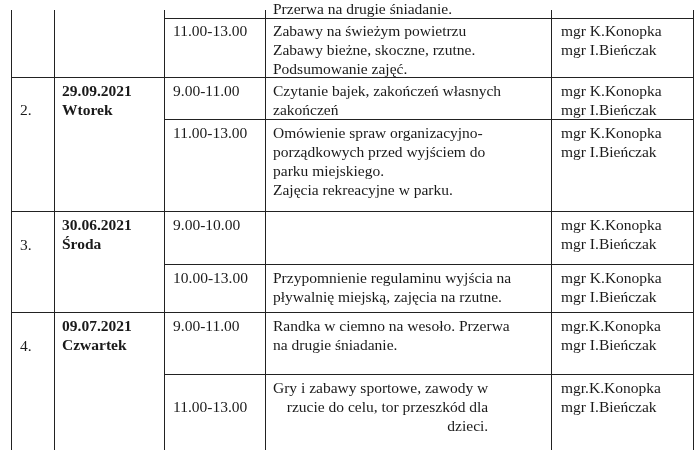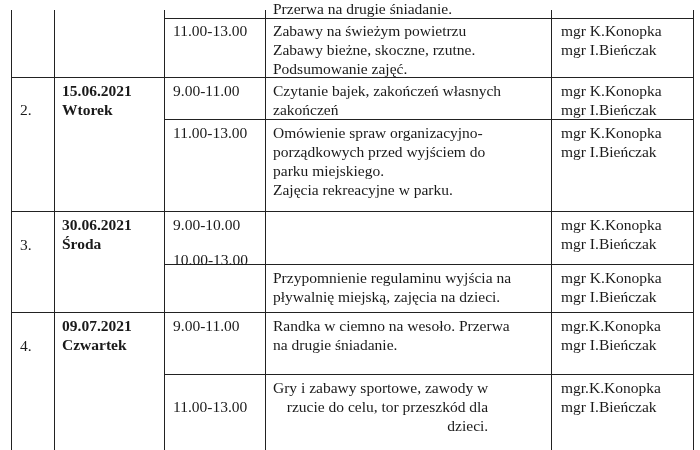--- a/index.html
+++ b/index.html
@@ -34,44 +34,44 @@
 
   <div class="cell" style="left:273px; top:-11px;">Przerwa na drugie śniadanie.</div>
   <div class="cell" style="left:173px; top:11px;">11.00-13.00</div>
   <div class="cell" style="left:273px; top:11px;">Zabawy na świeżym powietrzu
 Zabawy bieżne, skoczne, rzutne.
 Podsumowanie zajęć.</div>
   <div class="cell" style="left:561px; top:11px;">mgr K.Konopka</div>
   <div class="cell" style="left:561px; top:30px;">mgr I.Bieńczak</div>
 
   <div class="cell" style="left:20px; top:90px;">2.</div>
-  <div class="cell bold" style="left:62px; top:71px;">15.06.2021</div>
+  <div class="cell bold" style="left:62px; top:71px;">29.09.2021</div>
   <div class="cell bold" style="left:62px; top:90px;">Wtorek</div>
   <div class="cell" style="left:173px; top:71px;">9.00-11.00</div>
   <div class="cell" style="left:273px; top:71px;">Czytanie bajek, zakończeń własnych
 zakończeń</div>
   <div class="cell" style="left:561px; top:71px;">mgr K.Konopka</div>
   <div class="cell" style="left:561px; top:90px;">mgr I.Bieńczak</div>
   <div class="cell" style="left:173px; top:113px;">11.00-13.00</div>
   <div class="cell" style="left:273px; top:113px;">Omówienie spraw organizacyjno-
 porządkowych przed wyjściem do
 parku miejskiego.
 Zajęcia rekreacyjne w parku.</div>
   <div class="cell" style="left:561px; top:113px;">mgr K.Konopka</div>
   <div class="cell" style="left:561px; top:132px;">mgr I.Bieńczak</div>
 
   <div class="cell" style="left:20px; top:225px;">3.</div>
   <div class="cell bold" style="left:62px; top:205px;">30.06.2021</div>
   <div class="cell bold" style="left:62px; top:224px;">Środa</div>
   <div class="cell" style="left:173px; top:205px;text-align:center;">9.00-10.00</div>
   <div class="cell" style="left:561px; top:205px;">mgr K.Konopka</div>
   <div class="cell" style="left:561px; top:224px;">mgr I.Bieńczak</div>
-  <div class="cell" style="left:173px; top:240px;">10.00-13.00</div>
+  <div class="cell" style="left:173px; top:258px;">10.00-13.00</div>
   <div class="cell" style="left:273px; top:258px;">Przypomnienie regulaminu wyjścia na
-pływalnię miejską, zajęcia na dzieci.</div>
+pływalnię miejską, zajęcia na rzutne.</div>
   <div class="cell" style="left:561px; top:258px;">mgr K.Konopka</div>
   <div class="cell" style="left:561px; top:277px;">mgr I.Bieńczak</div>
 
   <div class="cell" style="left:20px; top:326px;">4.</div>
   <div class="cell bold" style="left:62px; top:306px;">09.07.2021</div>
   <div class="cell bold" style="left:62px; top:325px;">Czwartek</div>
   <div class="cell" style="left:173px; top:306px;">9.00-11.00</div>
   <div class="cell" style="left:273px; top:306px;">Randka w ciemno na wesoło. Przerwa
 na drugie śniadanie.</div>
   <div class="cell" style="left:561px; top:306px;">mgr.K.Konopka</div>

